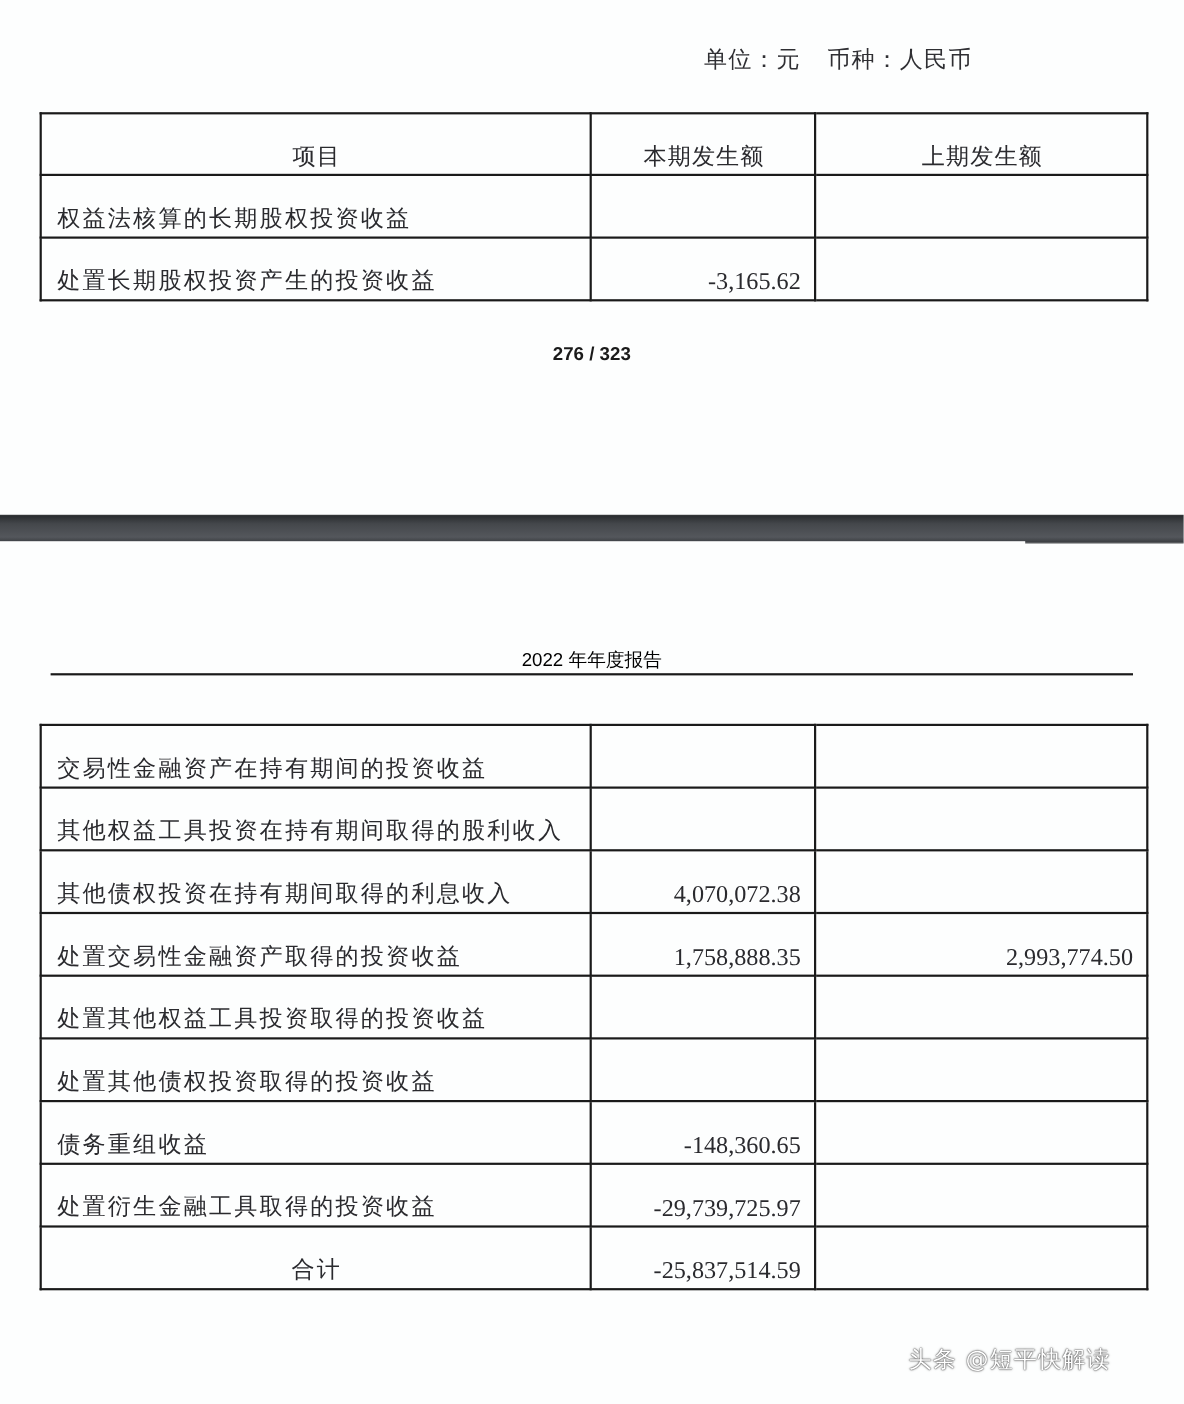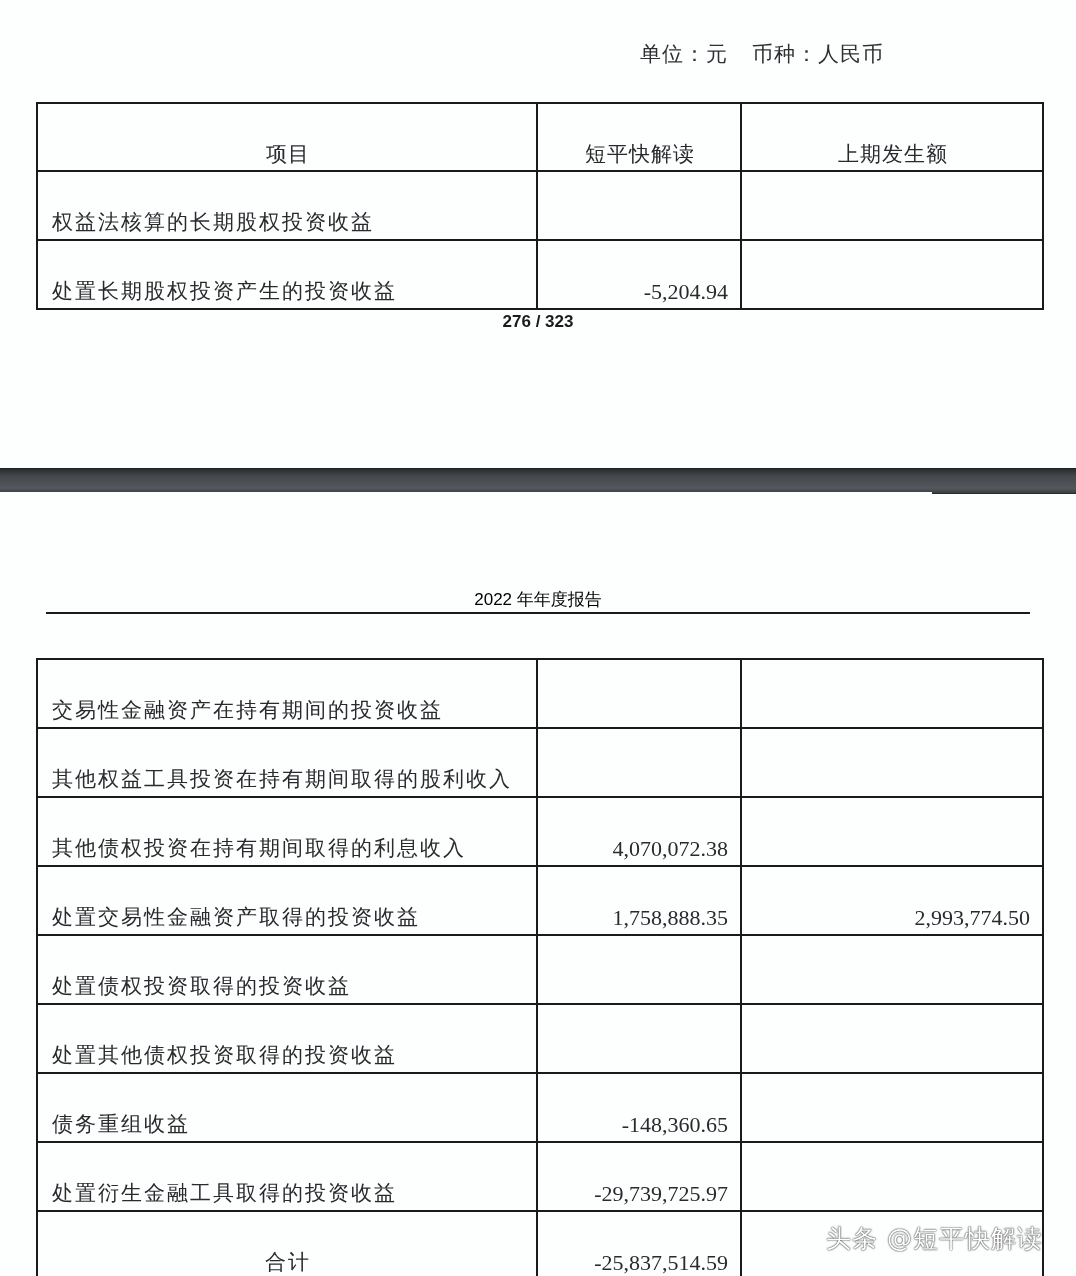--- a/index.html
+++ b/index.html
@@ -7,64 +7,64 @@
          font-family:"DejaVu Serif","Liberation Serif",serif; color:#2a2a2e; }
   .page { position:absolute; left:0; width:932px; background:#fdfefe; }
   #page1 { top:0; height:468px; }
   #page2 { top:492px; height:784px; }
   .divider { position:absolute; left:0; top:468px; width:1076px; height:24px;
              background:linear-gradient(#2a2d30 0%, #44474b 30%, #54575c 80%, #3a3d41 100%);
              border-top:1px solid #1e2224; border-bottom:1px solid #2a2d30; }
   .unit { position:absolute; top:40px; right:48px; font-size:21px; letter-spacing:1px; color:#2f2f33; }
   .unit span { margin-left:24px; }
   table { position:absolute; left:36px; width:1006px; border-collapse:collapse; table-layout:fixed; }
-  td, th { border:2px solid #1a1a1a; height:52px; padding:12px 12px 0 14px; font-weight:normal;
+  td, th { border:2px solid #1a1a1a; height:52px; padding:0 12px 0 14px; font-weight:normal;
            font-size:21px; vertical-align:bottom; padding-bottom:3px; }
   th { text-align:center; vertical-align:bottom; padding-bottom:2px; letter-spacing:1px; }
   td.label { text-align:left; letter-spacing:2px; }
   td.label.center { text-align:center; }
   td.num { text-align:right; font-family:"Liberation Serif","DejaVu Serif",serif; font-size:22px; }
   col.c1 { width:500px; } col.c2 { width:204px; } col.c3 { width:302px; }
   #t1 { top:102px; }
   #t2 { top:166px; }
   .pageno { position:absolute; top:312px; width:1076px; text-align:center; font-weight:bold;
             font-family:"Liberation Sans","DejaVu Sans",sans-serif; font-size:17px; color:#1a1a1a; }
   .report-title { position:absolute; top:96px; width:1076px; text-align:center; font-size:17px;
                   font-family:"Liberation Sans","DejaVu Sans",sans-serif; color:#000000; }
   .report-rule { position:absolute; top:120px; left:46px; width:984px; height:2px; background:#1a1a1a; }
-  .watermark { position:absolute; left:826px; top:1222px; font-size:25px; color:#ffffff;
+  .watermark { position:absolute; left:826px; top:1222px; font-size:21px; color:#ffffff;
                font-family:"DejaVu Sans",sans-serif; text-shadow:0 0 2px #444, 0 0 1px #222;
                letter-spacing:1px; }
 </style>
 </head>
 <body>
 
 <div class="page" id="page1">
   <div class="unit"><span>单位：元</span><span>币种：人民币</span></div>
 
   <table id="t1">
     <colgroup>
         <col class="c1">
         <col class="c2">
         <col class="c3">
       </colgroup>
     <tbody>
         <tr>
       <th>项目</th>
-      <th>短平快解读</th>
+      <th>本期发生额</th>
       <th>上期发生额</th>
     </tr>
     <tr>
       <td class="label">权益法核算的长期股权投资收益</td>
       <td class="num"></td>
       <td class="num"></td>
     </tr>
     <tr>
       <td class="label">处置长期股权投资产生的投资收益</td>
-      <td class="num">-5,204.94</td>
+      <td class="num">-3,165.62</td>
       <td class="num"></td>
     </tr>
   </tbody>
     </table>
 
   <div class="pageno">276 / 323</div>
 </div>
 
 <div class="divider"></div>
 
@@ -93,21 +93,21 @@
       <td class="label">其他债权投资在持有期间取得的利息收入</td>
       <td class="num">4,070,072.38</td>
       <td class="num"></td>
     </tr>
     <tr>
       <td class="label">处置交易性金融资产取得的投资收益</td>
       <td class="num">1,758,888.35</td>
       <td class="num">2,993,774.50</td>
     </tr>
     <tr>
-      <td class="label">处置债权投资取得的投资收益</td>
+      <td class="label">处置其他权益工具投资取得的投资收益</td>
       <td class="num"></td>
       <td class="num"></td>
     </tr>
     <tr>
       <td class="label">处置其他债权投资取得的投资收益</td>
       <td class="num"></td>
       <td class="num"></td>
     </tr>
     <tr>
       <td class="label">债务重组收益</td>

